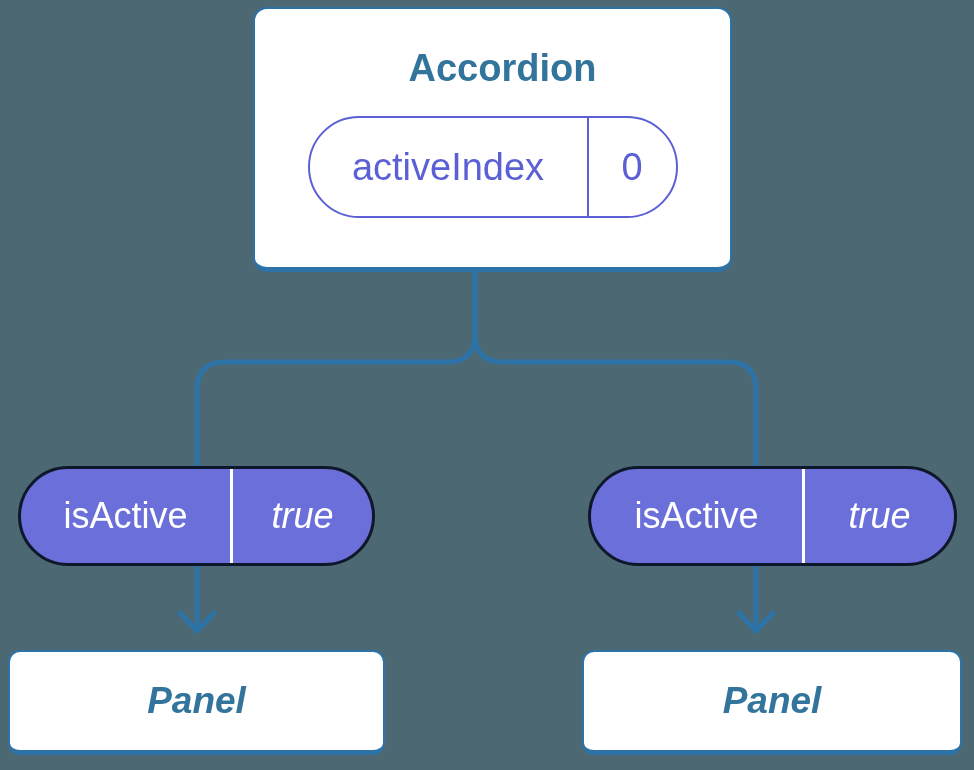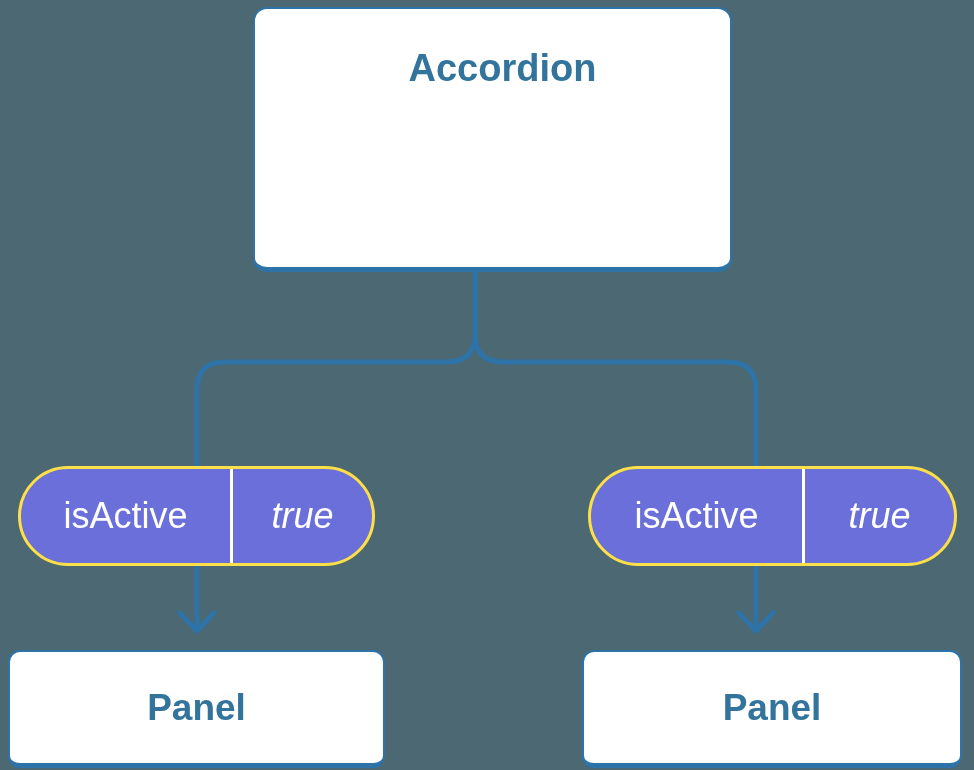--- a/index.html
+++ b/index.html
@@ -73,62 +73,68 @@
     color:var(--prop-outline);
   }
   .state-badge .seg-name{width:277px;}
   .state-badge .seg-divider{width:0;border-left:2px solid var(--prop-outline);}
   .state-badge .seg-value{flex:1;}
   .prop-pill{
     position:absolute;
     box-sizing:border-box;
     top:466px;height:100px;
     background:var(--prop-fill);
-    border:3px solid #fde047;
+    border:3px solid #0f172a;
     border-radius:50px;
     display:flex;align-items:stretch;
     overflow:hidden;
     z-index:2;
   }
   .prop-pill .seg{
     display:flex;align-items:center;justify-content:center;
     font-size:36px;
     color:var(--prop-fill-text);
   }
   .prop-pill .seg-divider{width:0;border-left:3px solid #ffffff;}
   .prop-pill .seg-value{flex:1;font-style:italic;}
   .pill-left{left:18px;width:357px;}
   .pill-left .seg-name{width:209px;}
   .pill-right{left:588px;width:369px;}
   .pill-right .seg-name{width:211px;}
   .panel-card{
-    top:650px;height:118px;
+    top:650px;height:105px;
     border-radius:12px;
     display:flex;align-items:center;justify-content:center;
     font-size:37px;
     font-weight:600;
     color:var(--card-text);
+    font-style:italic;
   }
   .panel-left{left:8px;width:377px;}
   .panel-right{left:582px;width:380px;}
 </style>
 </head>
 <body>
 
 <div class="canvas">
 
   <svg class="connectors" viewBox="0 0 974 770" xmlns="http://www.w3.org/2000/svg">
     <path d="M475 270 V334 Q475 362 447 362 H225 Q197 362 197 390 V629"></path>
     <path d="M475 270 V334 Q475 362 503 362 H728 Q756 362 756 390 V629"></path>
     <path d="M180 613 L197 631 L214 613"></path>
     <path d="M739 613 L756 631 L773 613"></path>
   </svg>
 
   <div class="node-card root-card">
     <div class="root-title">Accordion</div>
+    <div class="state-badge">
+      <div class="seg seg-name">activeIndex</div>
+      <div class="seg-divider"></div>
+      <div class="seg seg-value">0</div>
+    </div>
   </div>
 
   <div class="prop-pill pill-left">
     <div class="seg seg-name">isActive</div>
     <div class="seg-divider"></div>
     <div class="seg seg-value">true</div>
   </div>
 
   <div class="prop-pill pill-right">
     <div class="seg seg-name">isActive</div>

